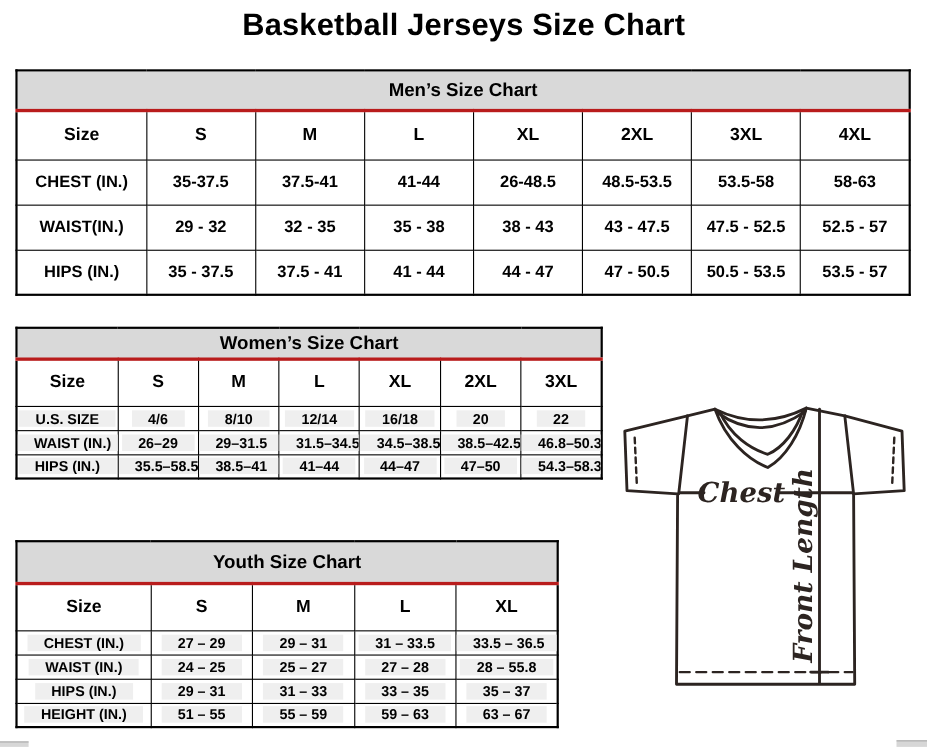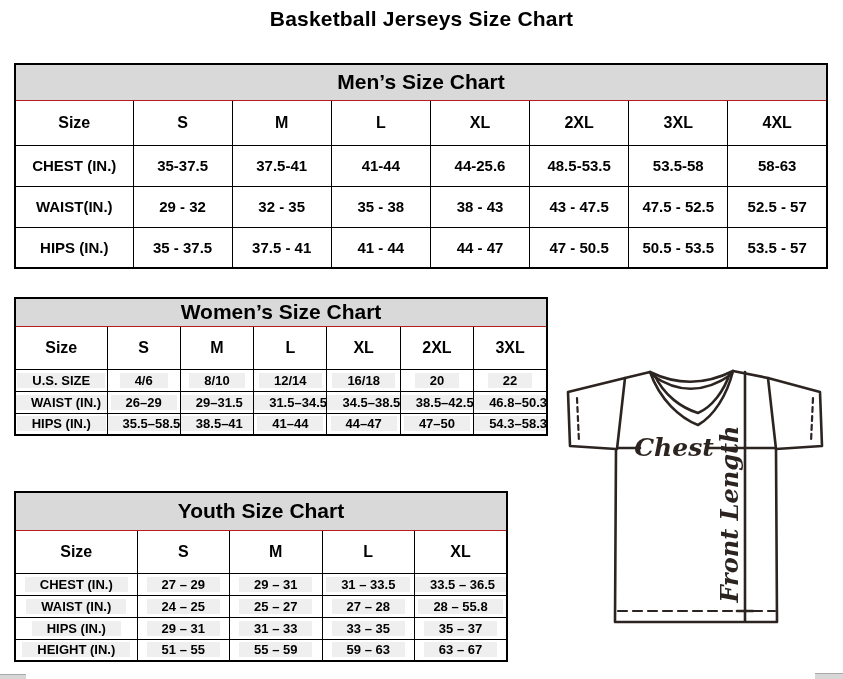--- a/index.html
+++ b/index.html
@@ -8,37 +8,37 @@
     width: 843px; height: 679px;
     position: relative;
     background: #ffffff;
     color: #000;
     font-family: "Liberation Sans", sans-serif;
     overflow: hidden;
   }
   .page-title {
     position: absolute; top: 7px; left: 0; width: 100%;
     text-align: center;
-    font-size: 21px; font-weight: 700; letter-spacing: .2px;
+    font-size: 28px; font-weight: 700; letter-spacing: .2px;
   }
   table.sz {
     position: absolute;
     border-collapse: collapse;
     table-layout: fixed;
     border: 2px solid #000;
     background: #fff;
   }
   .sz td {
     border: 1px solid #000;
     text-align: center; vertical-align: middle;
     font-weight: 700;
     padding: 0;
     white-space: nowrap; overflow: hidden;
   }
-  .sz tr.ttl td { background: #d9d9d9; font-size: 21px; height: 38px; border-bottom: 1px solid #b91c1c; }
+  .sz tr.ttl td { background: #d9d9d9; font-size: 17px; height: 38px; border-bottom: 3px solid #b91c1c; }
   #men-table  { left: 14px; top: 63px;  width: 814px; }
   #men-table tr.ttl td { height: 36px; }
   #men-table tr.hdr td  { height: 45px; font-size: 16px; }
   #men-table tr.data td { height: 41px; font-size: 15px; }
   #men-table td.lbl     { font-size: 14px; }
   #women-table { left: 14px; top: 297px; width: 534px; }
   #women-table tr.ttl td { height: 28px; }
   #women-table tr.hdr td  { height: 43px; font-size: 16px; }
   #women-table tr.data td { height: 22px; font-size: 13px; }
   #women-table td.lbl     { font-size: 12px; }
@@ -82,21 +82,21 @@
       <td>XL</td>
       <td>2XL</td>
       <td>3XL</td>
       <td>4XL</td>
     </tr>
     <tr class="data">
       <td class="lbl">CHEST (IN.)</td>
       <td>35-37.5</td>
       <td>37.5-41</td>
       <td>41-44</td>
-      <td>44-25.6</td>
+      <td>26-48.5</td>
       <td>48.5-53.5</td>
       <td>53.5-58</td>
       <td>58-63</td>
     </tr>
     <tr class="data">
       <td class="lbl">WAIST(IN.)</td>
       <td>29 - 32</td>
       <td>32 - 35</td>
       <td>35 - 38</td>
       <td>38 - 43</td>

